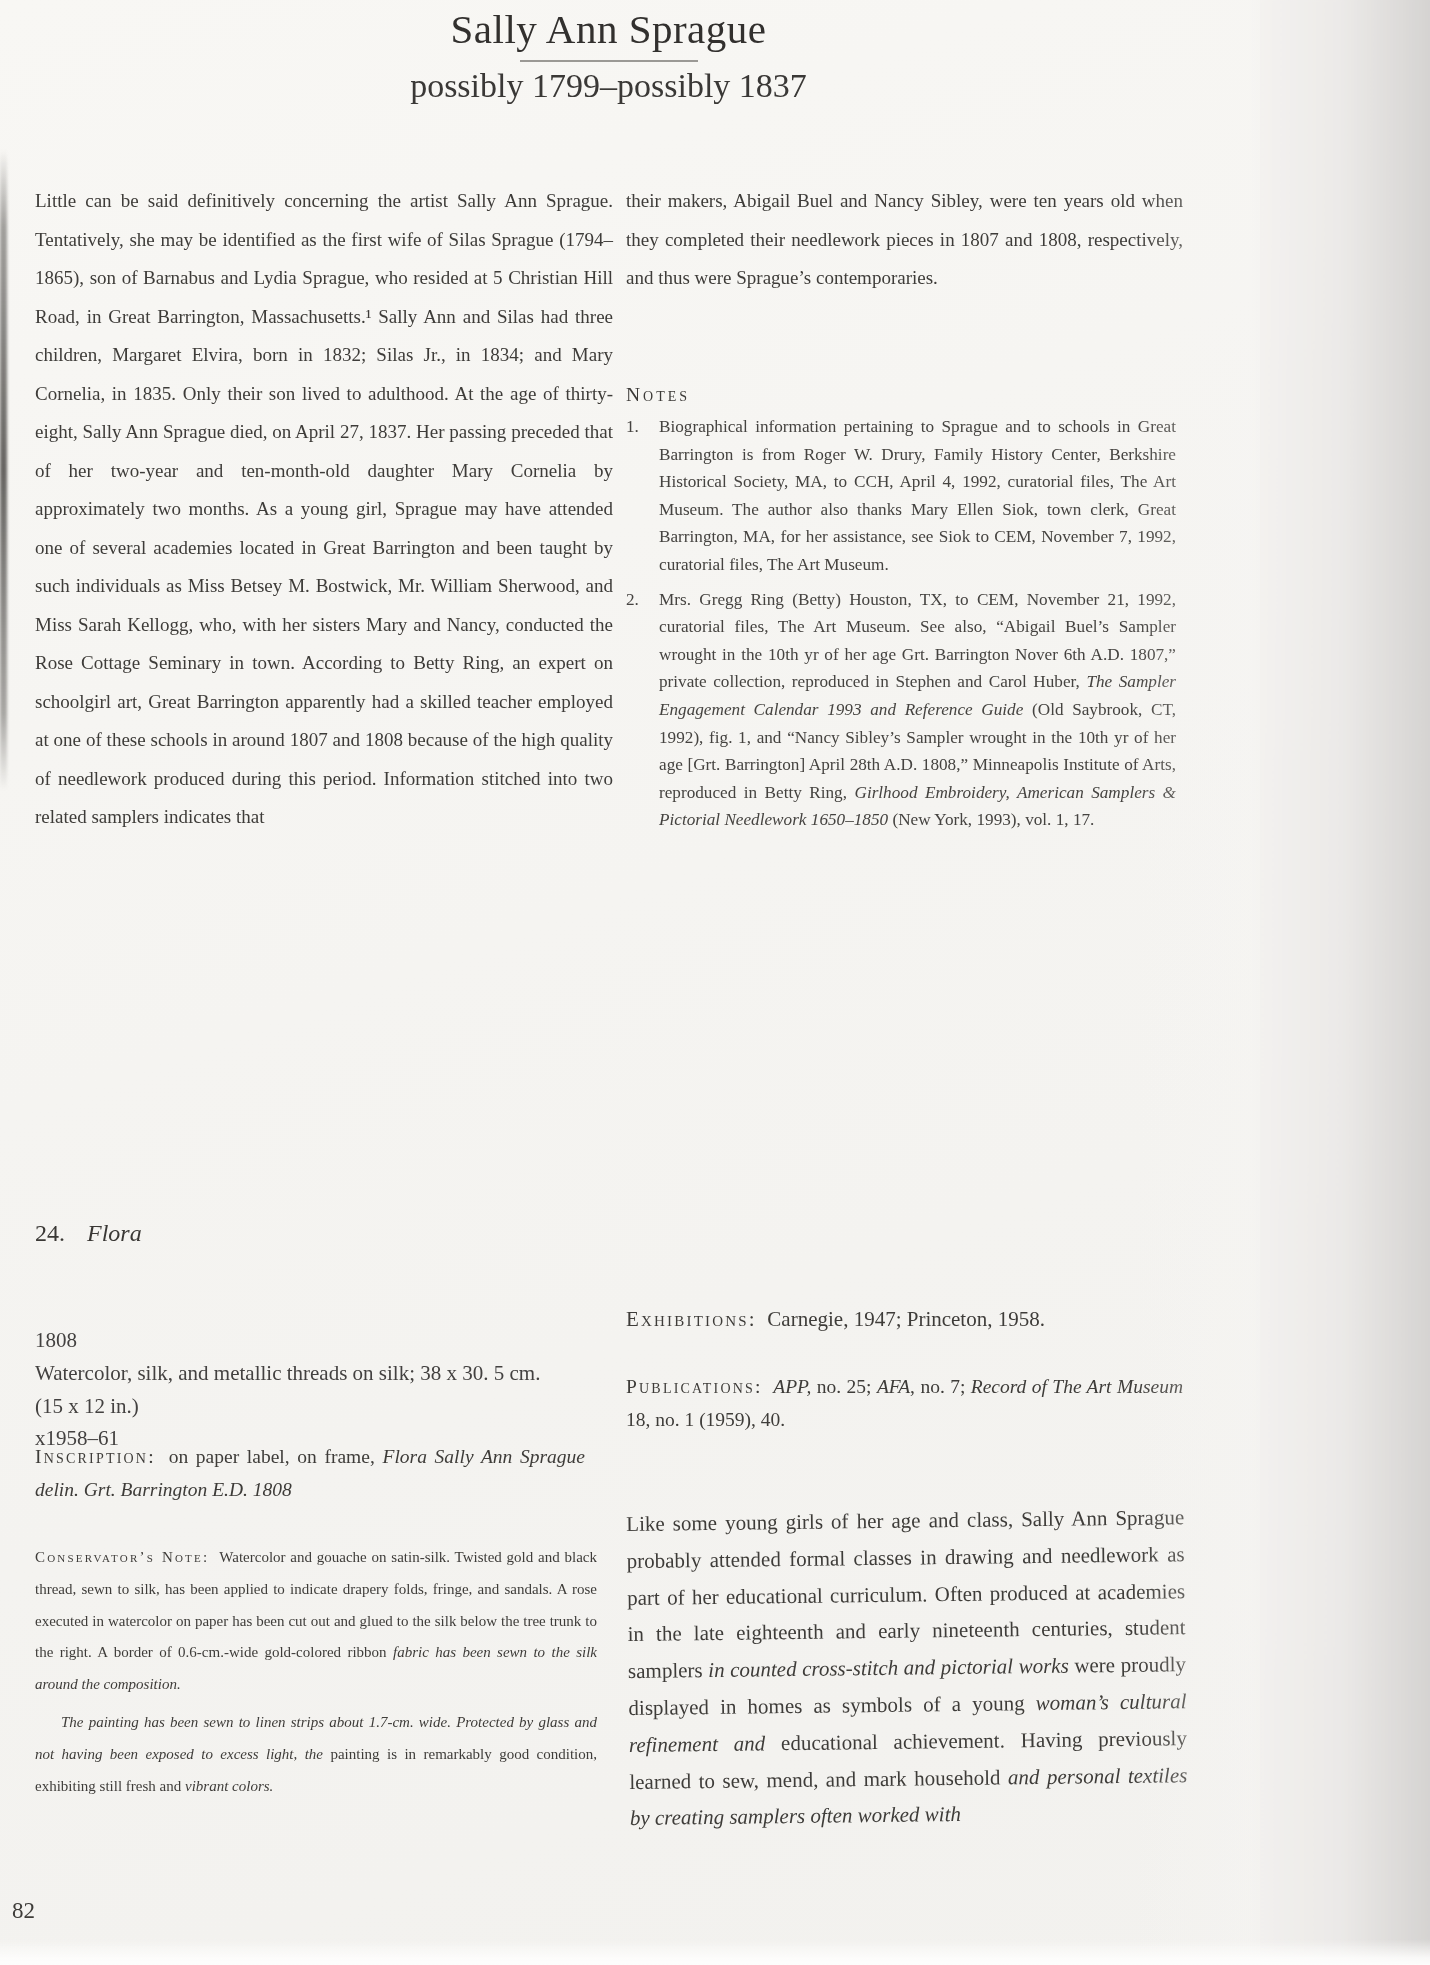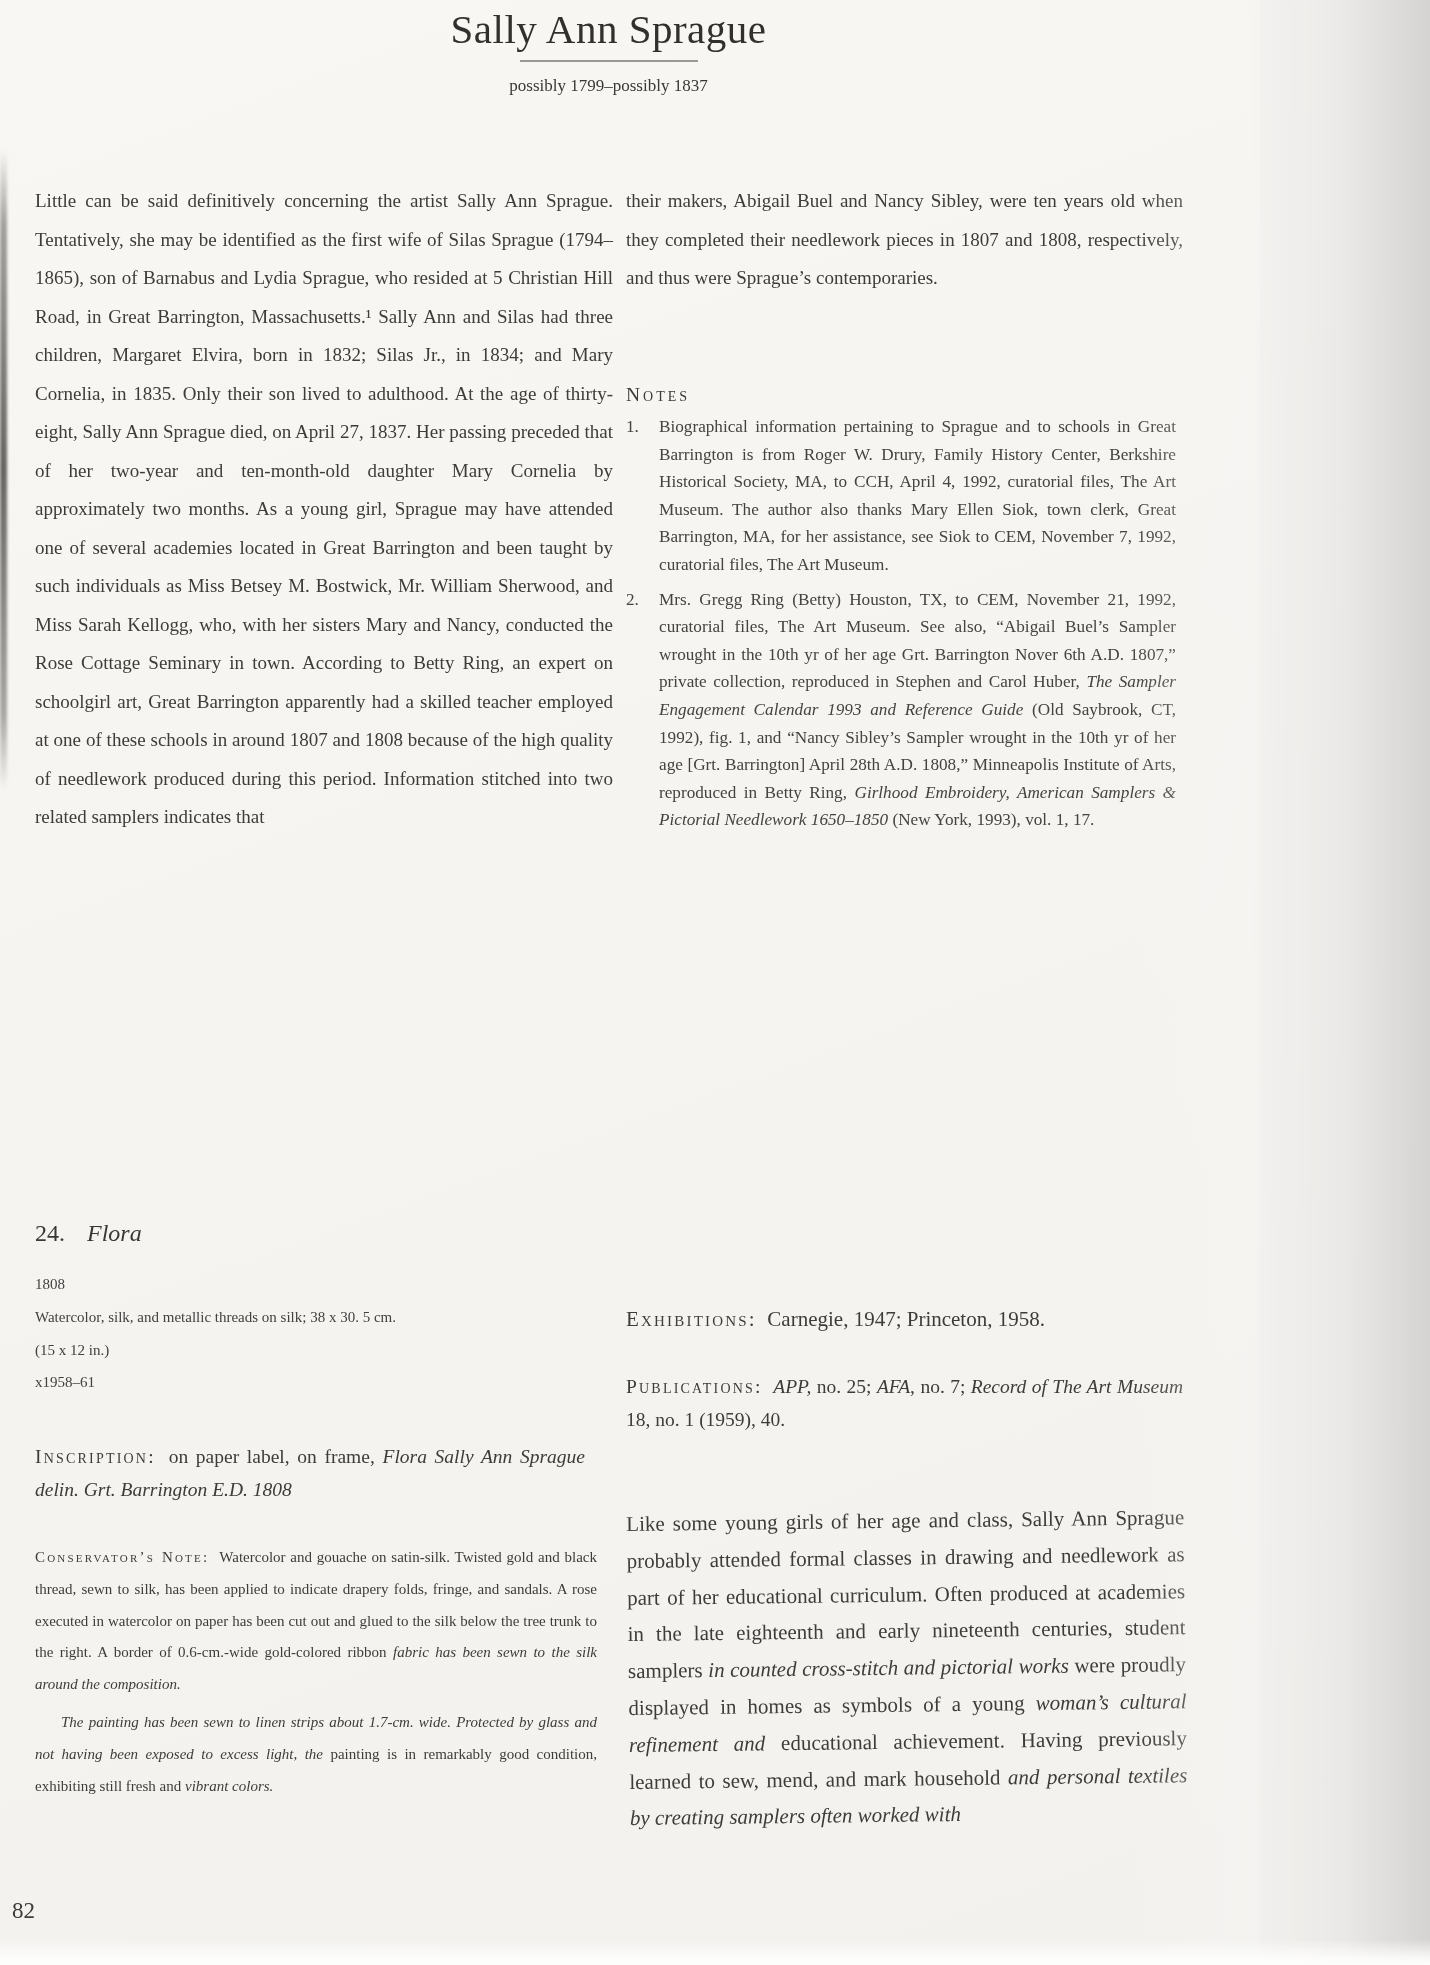--- a/index.html
+++ b/index.html
@@ -6,35 +6,35 @@
   .page{
     position:relative;width:1430px;height:1965px;margin:0 auto;overflow:hidden;
     background:linear-gradient(160deg,#f8f7f4 0%,#f5f4f1 45%,#f2f1ee 100%);
     font-family:"Liberation Serif","DejaVu Serif",serif;
     color:#3e3c39;
   }
   
   .header{position:absolute;left:35px;top:4px;width:1147px;text-align:center;}
   .title{font-size:41px;line-height:50px;color:#32302e;letter-spacing:0.5px;}
   .title-rule{width:178px;height:2px;background:#9b9995;margin:6px auto 0;}
-  .subtitle{font-size:17px;line-height:32px;margin-top:8px;color:#3a3836;}
+  .subtitle{font-size:34px;line-height:32px;margin-top:8px;color:#3a3836;}
   
   .body-text{font-size:19px;line-height:38.5px;text-align:justify;}
   .left-col{position:absolute;left:35px;top:182px;width:578px;}
   .right-col-top{position:absolute;left:626px;top:182px;width:557px;}
   
   .notes{position:absolute;left:626px;top:384px;width:550px;}
   .notes-heading{font-variant:small-caps;letter-spacing:3px;font-size:19.5px;color:#3c3a37;}
   .note-item{display:flex;margin-top:7px;font-size:17.2px;line-height:27.6px;color:#454340;}
   .note-num{width:20px;flex:none;}
   .note-body{flex:1;margin-left:13px;text-align:justify;}
   
   .flora{position:absolute;left:35px;top:1213px;font-size:24px;line-height:40px;color:#3a3835;}
   .flora .flora-title{font-style:italic;margin-left:22px;}
-  .details{position:absolute;left:35px;top:1268px;font-size:15px;line-height:32.8px;color:#434140;}
+  .details{position:absolute;left:35px;top:1324px;font-size:21px;line-height:32.8px;color:#434140;}
   .inscription{position:absolute;left:35px;top:1440px;width:550px;font-size:19.5px;line-height:33px;text-align:justify;}
   .conservator{position:absolute;left:35px;top:1542px;width:562px;font-size:15px;line-height:31.8px;text-align:justify;}
   .conservator-p2{margin-top:6px;text-indent:26px;}
   .exhibitions{position:absolute;left:626px;top:1303px;width:557px;font-size:21px;line-height:33px;}
   .publications{position:absolute;left:626px;top:1370px;width:557px;font-size:19.5px;line-height:33px;text-align:justify;}
   .commentary{position:absolute;left:626px;top:1506px;width:558px;font-size:21px;line-height:36.8px;text-align:justify;
     transform:rotate(-0.7deg);transform-origin:0 0;}
   .page-num{position:absolute;left:12px;top:1898px;font-size:23px;color:#3e3c39;}
   
   .sc{font-variant:small-caps;letter-spacing:2.2px;margin-right:3px;}

